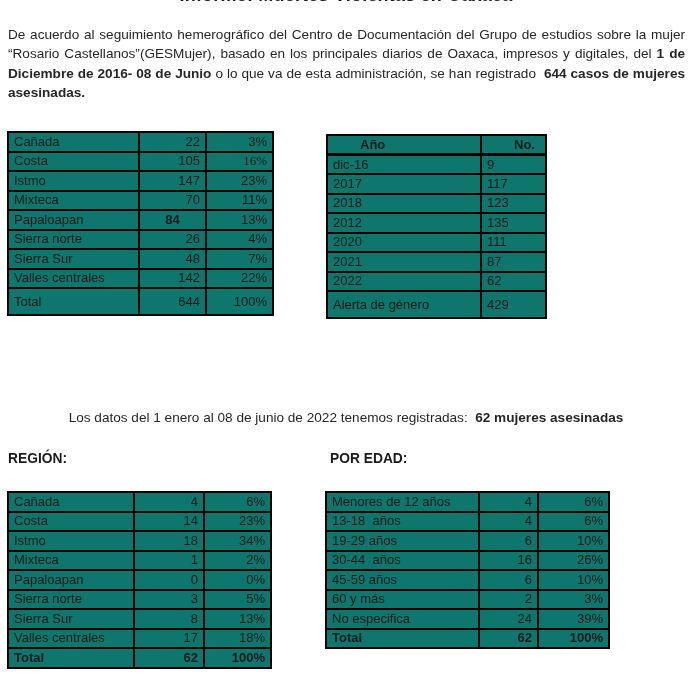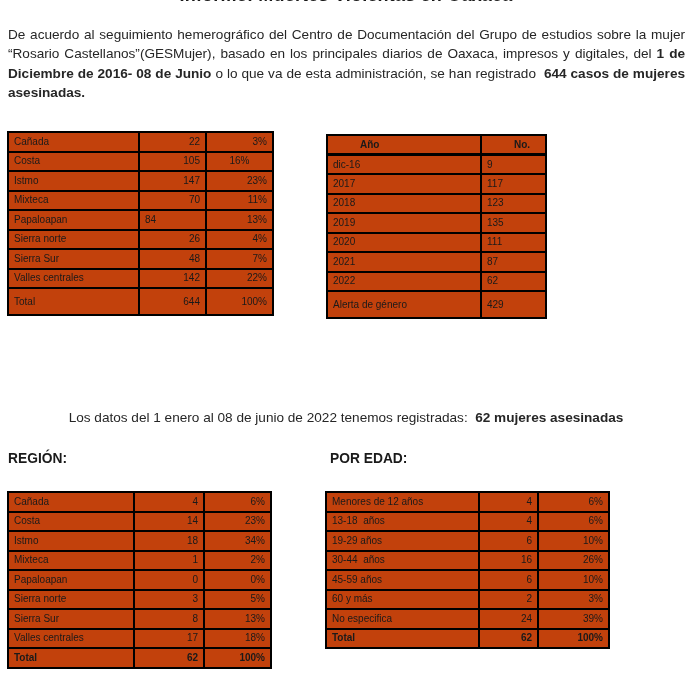--- a/index.html
+++ b/index.html
@@ -33,21 +33,21 @@
   }
 
   .section-label {
     position:absolute; font-weight:bold; font-size:13.8px; color:#1a1a1a;
   }
   .section-label.region { left:8px;  top:451px; }
   .section-label.edad   { left:330px; top:451px; }
 
   table {
     position:absolute; border-collapse:collapse; table-layout:fixed;
-    background:#c2410c; font-size:10px; color:#1a1a1a;
+    background:#0f766e; font-size:13px; color:#1a1a1a;
   }
   td, th {
     border:2px solid #000000;
     padding:0 5px;
     height:19.5px;
     line-height:16px;
     white-space:pre;
     overflow:hidden;
     vertical-align:middle;
   }
@@ -77,35 +77,35 @@
       </colgroup>
     <tbody>
         <tr>
           <td style="text-align: left;">Cañada</td>
           <td style="text-align: right; border-radius: 7px;">22</td>
           <td style="text-align: right;">3%</td>
         </tr>
         <tr>
           <td style="text-align: left;">Costa</td>
           <td style="text-align: right;">105</td>
-          <td style="text-align: center;">16%</td>
+          <td style="text-align: right; font-family: Liberation Serif, serif;">16%</td>
         </tr>
         <tr>
           <td style="text-align: left;">Istmo</td>
           <td style="text-align: right;">147</td>
           <td style="text-align: right;">23%</td>
         </tr>
         <tr>
           <td style="text-align: left;">Mixteca</td>
           <td style="text-align: right;">70</td>
           <td style="text-align: right;">11%</td>
         </tr>
         <tr>
           <td style="text-align: left;">Papaloapan</td>
-          <td style="text-align: left;">84</td>
+          <td style="text-align: center; font-weight: bold;">84</td>
           <td style="text-align: right;">13%</td>
         </tr>
         <tr>
           <td style="text-align: left;">Sierra norte</td>
           <td style="text-align: right;">26</td>
           <td style="text-align: right;">4%</td>
         </tr>
         <tr>
           <td style="text-align: left;">Sierra Sur</td>
           <td style="text-align: right;">48</td>
@@ -142,21 +142,21 @@
         </tr>
         <tr>
           <td style="text-align: left;">2017</td>
           <td style="text-align: left;">117</td>
         </tr>
         <tr>
           <td style="text-align: left;">2018</td>
           <td style="text-align: left;">123</td>
         </tr>
         <tr>
-          <td style="text-align: left;">2019</td>
+          <td style="text-align: left;">2012</td>
           <td style="text-align: left; border-radius: 8px;">135</td>
         </tr>
         <tr>
           <td style="text-align: left;">2020</td>
           <td style="text-align: left; margin-left: 13px;">111</td>
         </tr>
         <tr>
           <td style="text-align: left;">2021</td>
           <td style="text-align: left; border-radius: 9px;">87</td>
         </tr>

